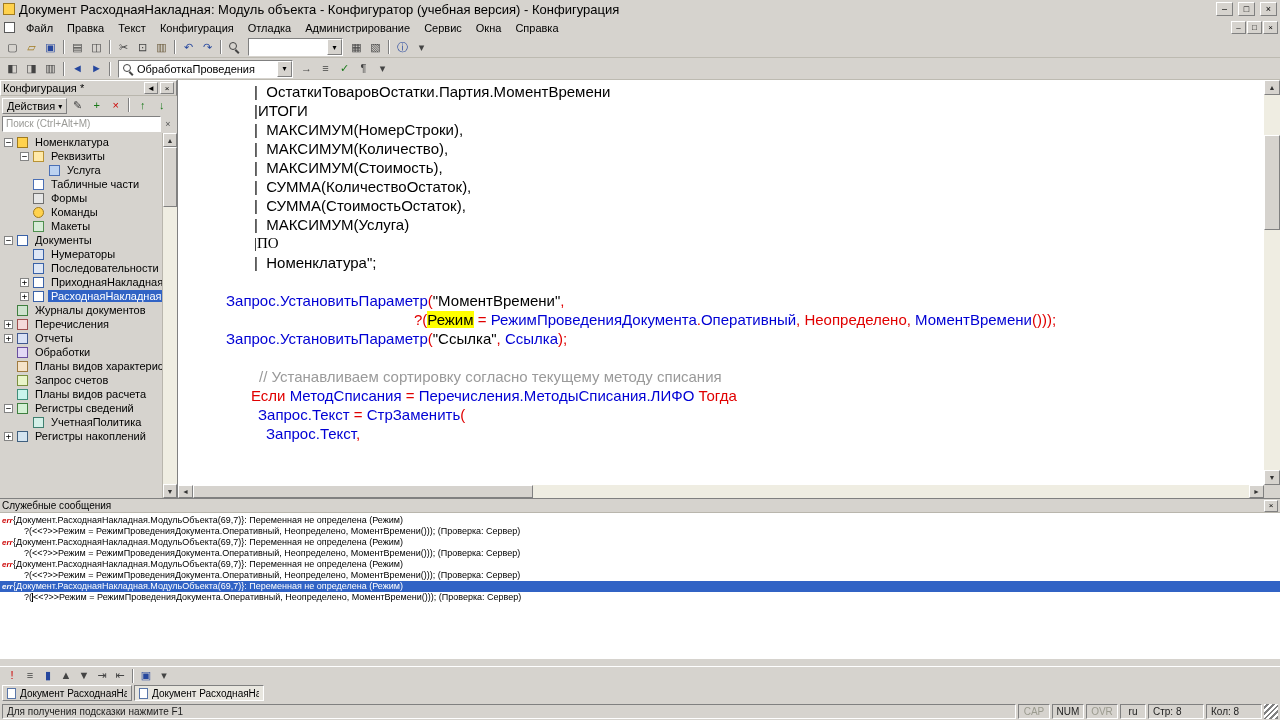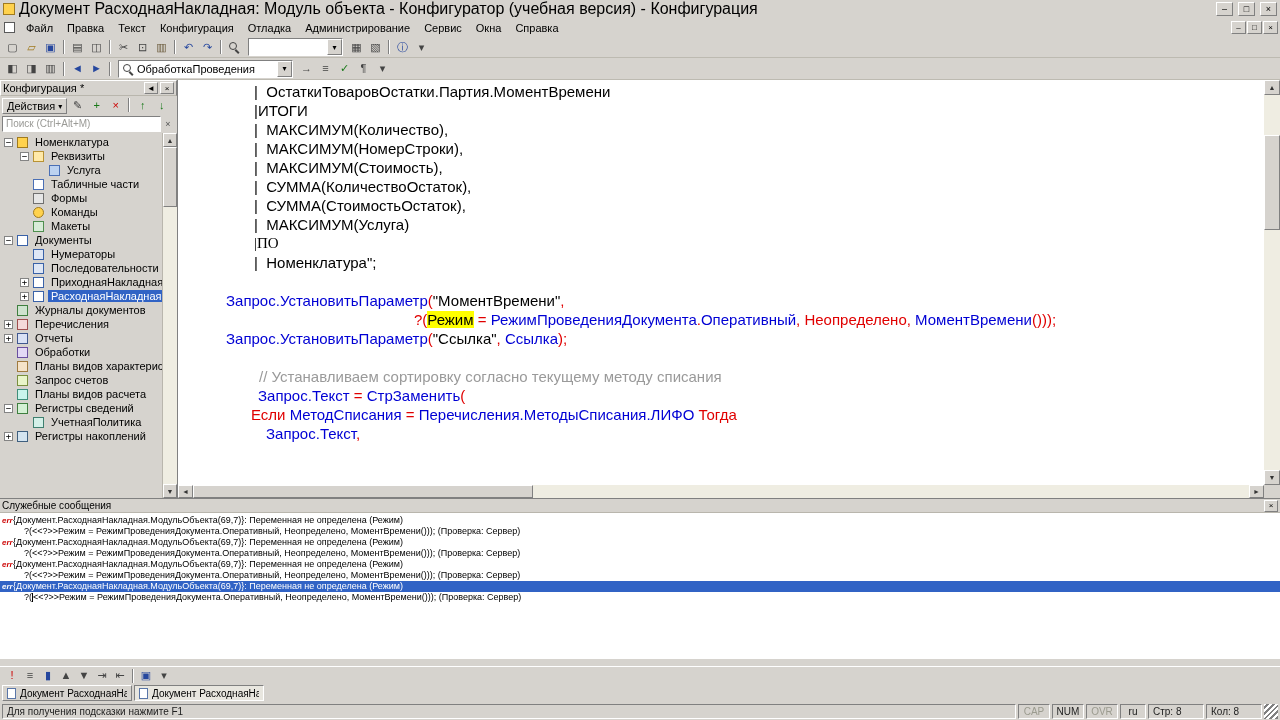--- a/index.html
+++ b/index.html
@@ -6,21 +6,21 @@
   html,body{width:1280px;height:720px;overflow:hidden}
   body{font-family:"Liberation Sans",sans-serif;}
   .screen{width:1280px;height:720px;background:#d6d3ce;display:flex;flex-direction:column;overflow:hidden;font-size:11px;color:#000}
 
   
   .out{border:1px solid;border-color:#fff #808080 #808080 #fff}
 
   
   .titlebar{height:18px;display:flex;align-items:center;padding:0 3px;gap:4px;background:#d6d3ce;flex:none}
   .app-icon{width:12px;height:12px;background:#ffd24d;border:1px solid #a07a1e;flex:none}
-  .title-text{flex:1;font-size:16px;white-space:nowrap;overflow:hidden;text-overflow:ellipsis}
+  .title-text{flex:1;font-size:13px;white-space:nowrap;overflow:hidden;text-overflow:ellipsis}
   .win-btn{width:17px;height:14px;background:#d6d3ce;display:inline-flex;align-items:center;justify-content:center;font-size:9px;line-height:1;margin-left:1px;flex:none}
 
   
   .menubar{height:19px;display:flex;align-items:center;padding:0 2px;flex:none}
   .mdi-doc-icon{width:11px;height:11px;background:#fff;border:1px solid #5a5a5a;margin:0 4px 0 2px;flex:none}
   .menu-items{flex:1;display:flex;align-items:center}
   .menu-item{padding:2px 7px;font-size:11px;cursor:default}
   .mdi-controls{display:flex}
   .mdi-btn{width:15px;height:13px;background:#d6d3ce;display:inline-flex;align-items:center;justify-content:center;font-size:8px;margin-left:1px}
 
@@ -447,36 +447,36 @@
           <span class="sb-fill"></span>
           <span class="sb-btn out">▼</span>
         </div>
       </div>
     </div>
 
     <div class="editor">
       <div class="code">
           <div class="code-line" style="padding-left: 76px;"><span class="tok-s">|  ОстаткиТоваровОстатки.Партия.МоментВремени</span></div>
           <div class="code-line" style="padding-left: 76px;"><span class="tok-s">|ИТОГИ</span></div>
+          <div class="code-line" style="padding-left: 76px;"><span class="tok-s">|  МАКСИМУМ(НомерСтроки),</span></div>
           <div class="code-line" style="padding-left: 76px;"><span class="tok-s">|  МАКСИМУМ(Количество),</span></div>
-          <div class="code-line" style="padding-left: 76px;"><span class="tok-s">|  МАКСИМУМ(НомерСтроки),</span></div>
           <div class="code-line" style="padding-left: 76px;"><span class="tok-s">|  МАКСИМУМ(Стоимость),</span></div>
           <div class="code-line" style="padding-left: 76px;"><span class="tok-s">|  СУММА(КоличествоОстаток),</span></div>
           <div class="code-line" style="padding-left: 76px;"><span class="tok-s">|  СУММА(СтоимостьОстаток),</span></div>
           <div class="code-line" style="padding-left: 76px;"><span class="tok-s">|  МАКСИМУМ(Услуга)</span></div>
           <div class="code-line" style="padding-left: 76px; font-family: Liberation Serif, serif;"><span class="tok-s">|ПО</span></div>
           <div class="code-line" style="padding-left: 76px;"><span class="tok-s">|  Номенклатура";</span></div>
           <div class="code-line" style="padding-left: 0px;">&nbsp;</div>
           <div class="code-line" style="padding-left: 48px;"><span class="tok-i">Запрос.УстановитьПараметр</span><span class="tok-k">(</span><span class="tok-s">"МоментВремени"</span><span class="tok-k">,</span></div>
           <div class="code-line" style="padding-left: 28px; text-align: center;"><span class="tok-k">?(</span><span class="tok-hl">Режим</span><span class="tok-k"> = </span><span class="tok-i">РежимПроведенияДокумента</span><span class="tok-k">.</span><span class="tok-i">Оперативный</span><span class="tok-k">, Неопределено, </span><span class="tok-i">МоментВремени</span><span class="tok-k">()));</span></div>
           <div class="code-line" style="padding-left: 48px;"><span class="tok-i">Запрос.УстановитьПараметр</span><span class="tok-k">(</span><span class="tok-s">"Ссылка"</span><span class="tok-k">, </span><span class="tok-i">Ссылка</span><span class="tok-k">);</span></div>
           <div class="code-line" style="padding-left: 0px;">&nbsp;</div>
           <div class="code-line" style="padding-left: 81px;"><span class="tok-c">// Устанавливаем сортировку согласно текущему методу списания</span></div>
+          <div class="code-line" style="padding-left: 73px;"><span class="tok-k">Если </span><span class="tok-i">МетодСписания</span><span class="tok-k"> = </span><span class="tok-i">Перечисления.МетодыСписания.ЛИФО</span><span class="tok-k"> Тогда</span></div>
           <div class="code-line" style="padding-left: 80px;"><span class="tok-i">Запрос.Текст</span><span class="tok-k"> = </span><span class="tok-i">СтрЗаменить</span><span class="tok-k">(</span></div>
-          <div class="code-line" style="padding-left: 73px;"><span class="tok-k">Если </span><span class="tok-i">МетодСписания</span><span class="tok-k"> = </span><span class="tok-i">Перечисления.МетодыСписания.ЛИФО</span><span class="tok-k"> Тогда</span></div>
           <div class="code-line" style="padding-left: 88px;"><span class="tok-i">Запрос.Текст</span><span class="tok-k">,</span></div>
         </div>
       <div class="v-scrollbar">
         <span class="sb-btn out">▲</span>
         <span class="sb-thumb out v-thumb"></span>
         <span class="sb-fill"></span>
         <span class="sb-btn out">▼</span>
       </div>
       <div class="h-scrollbar">
         <span class="sb-btn out">◄</span>

